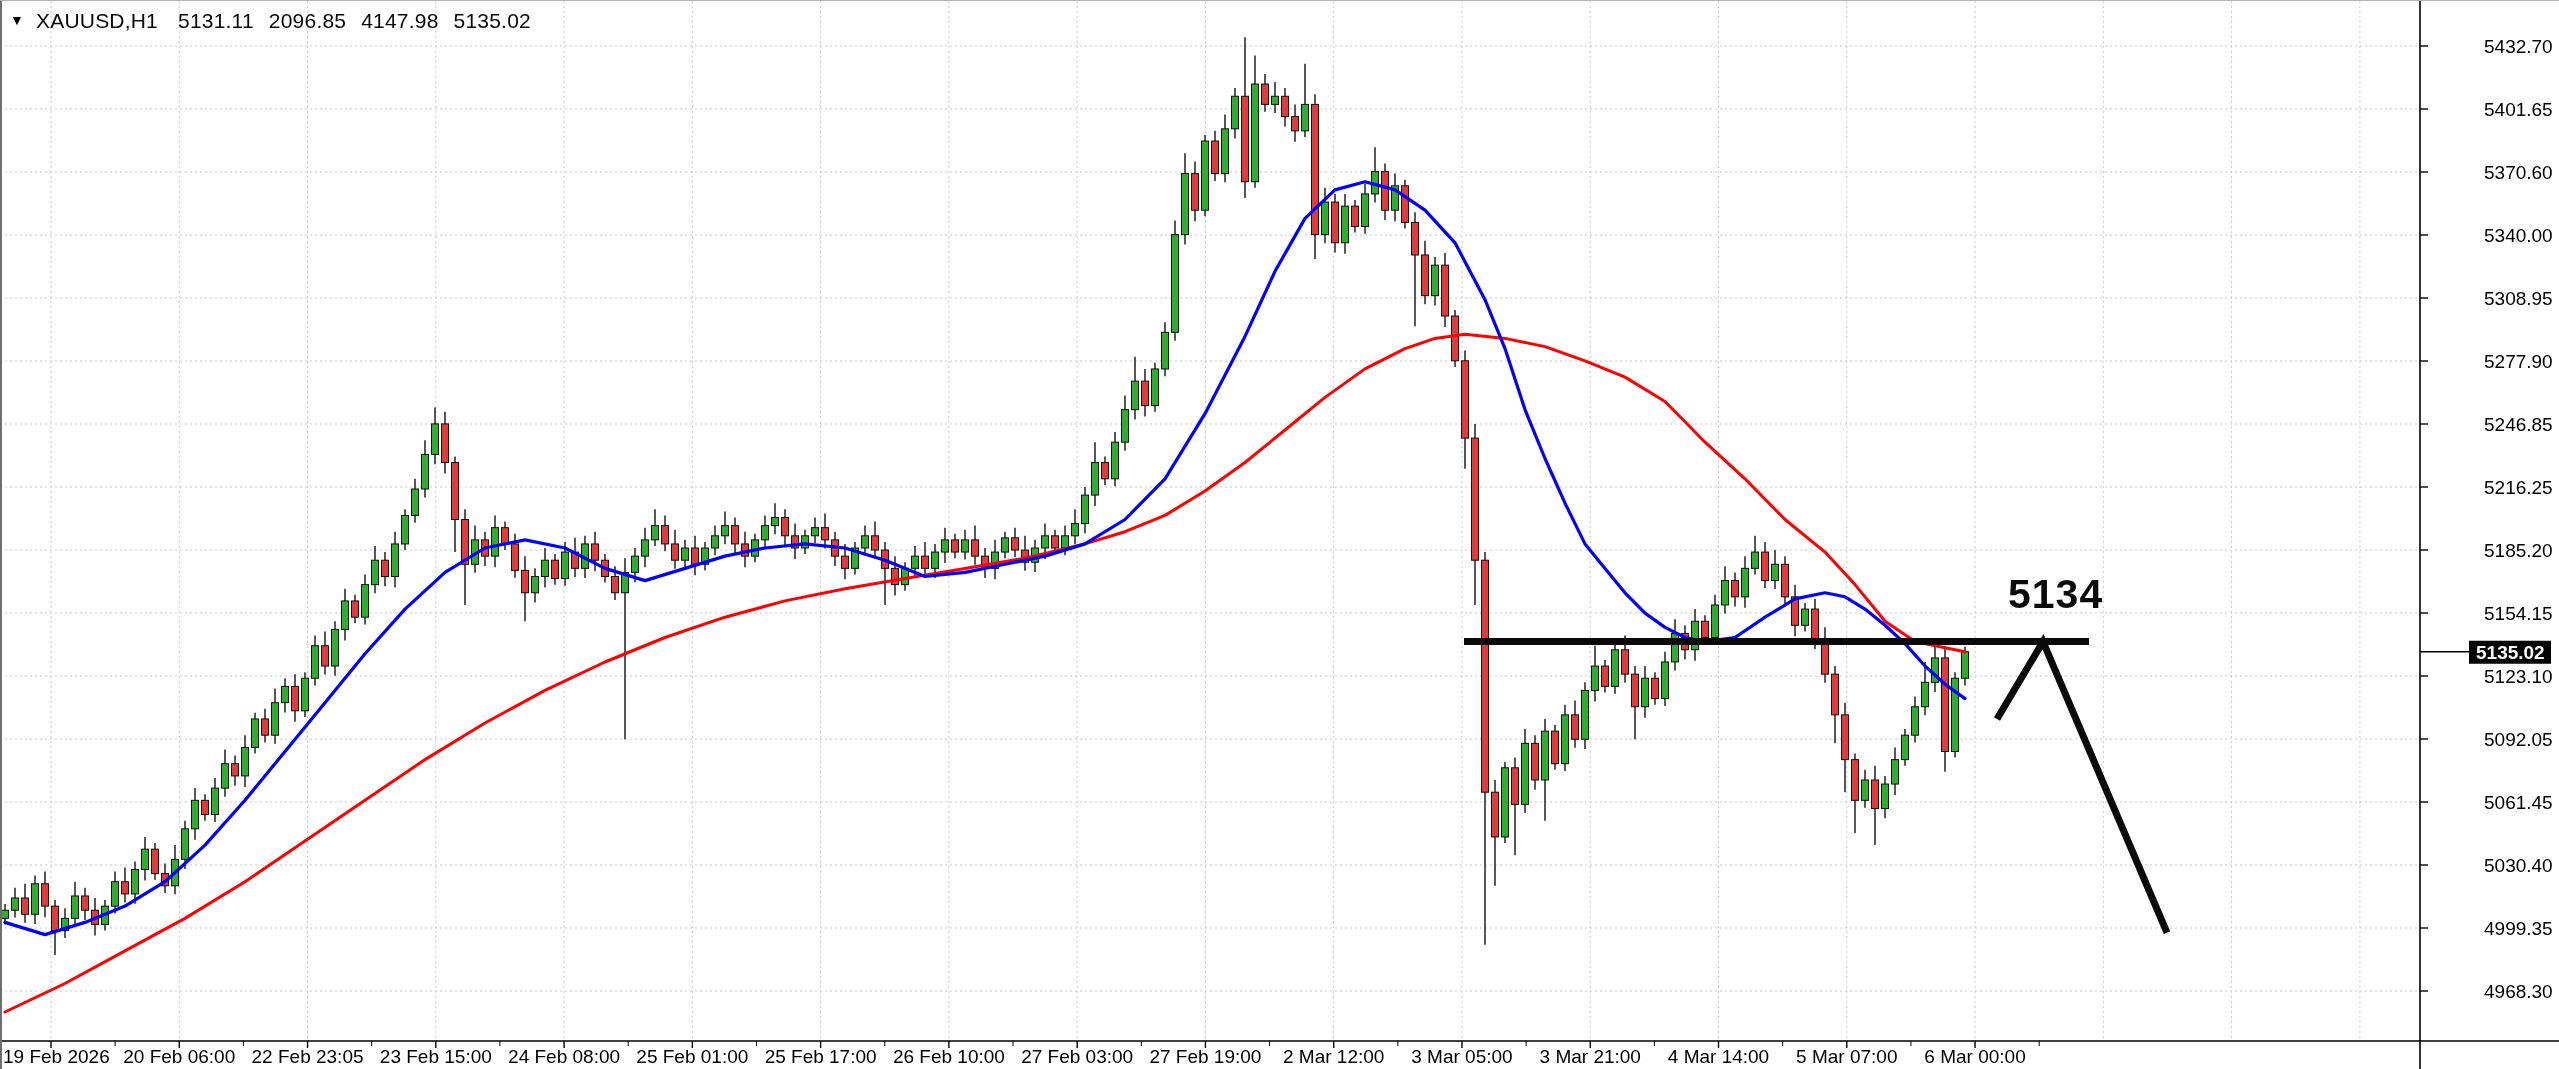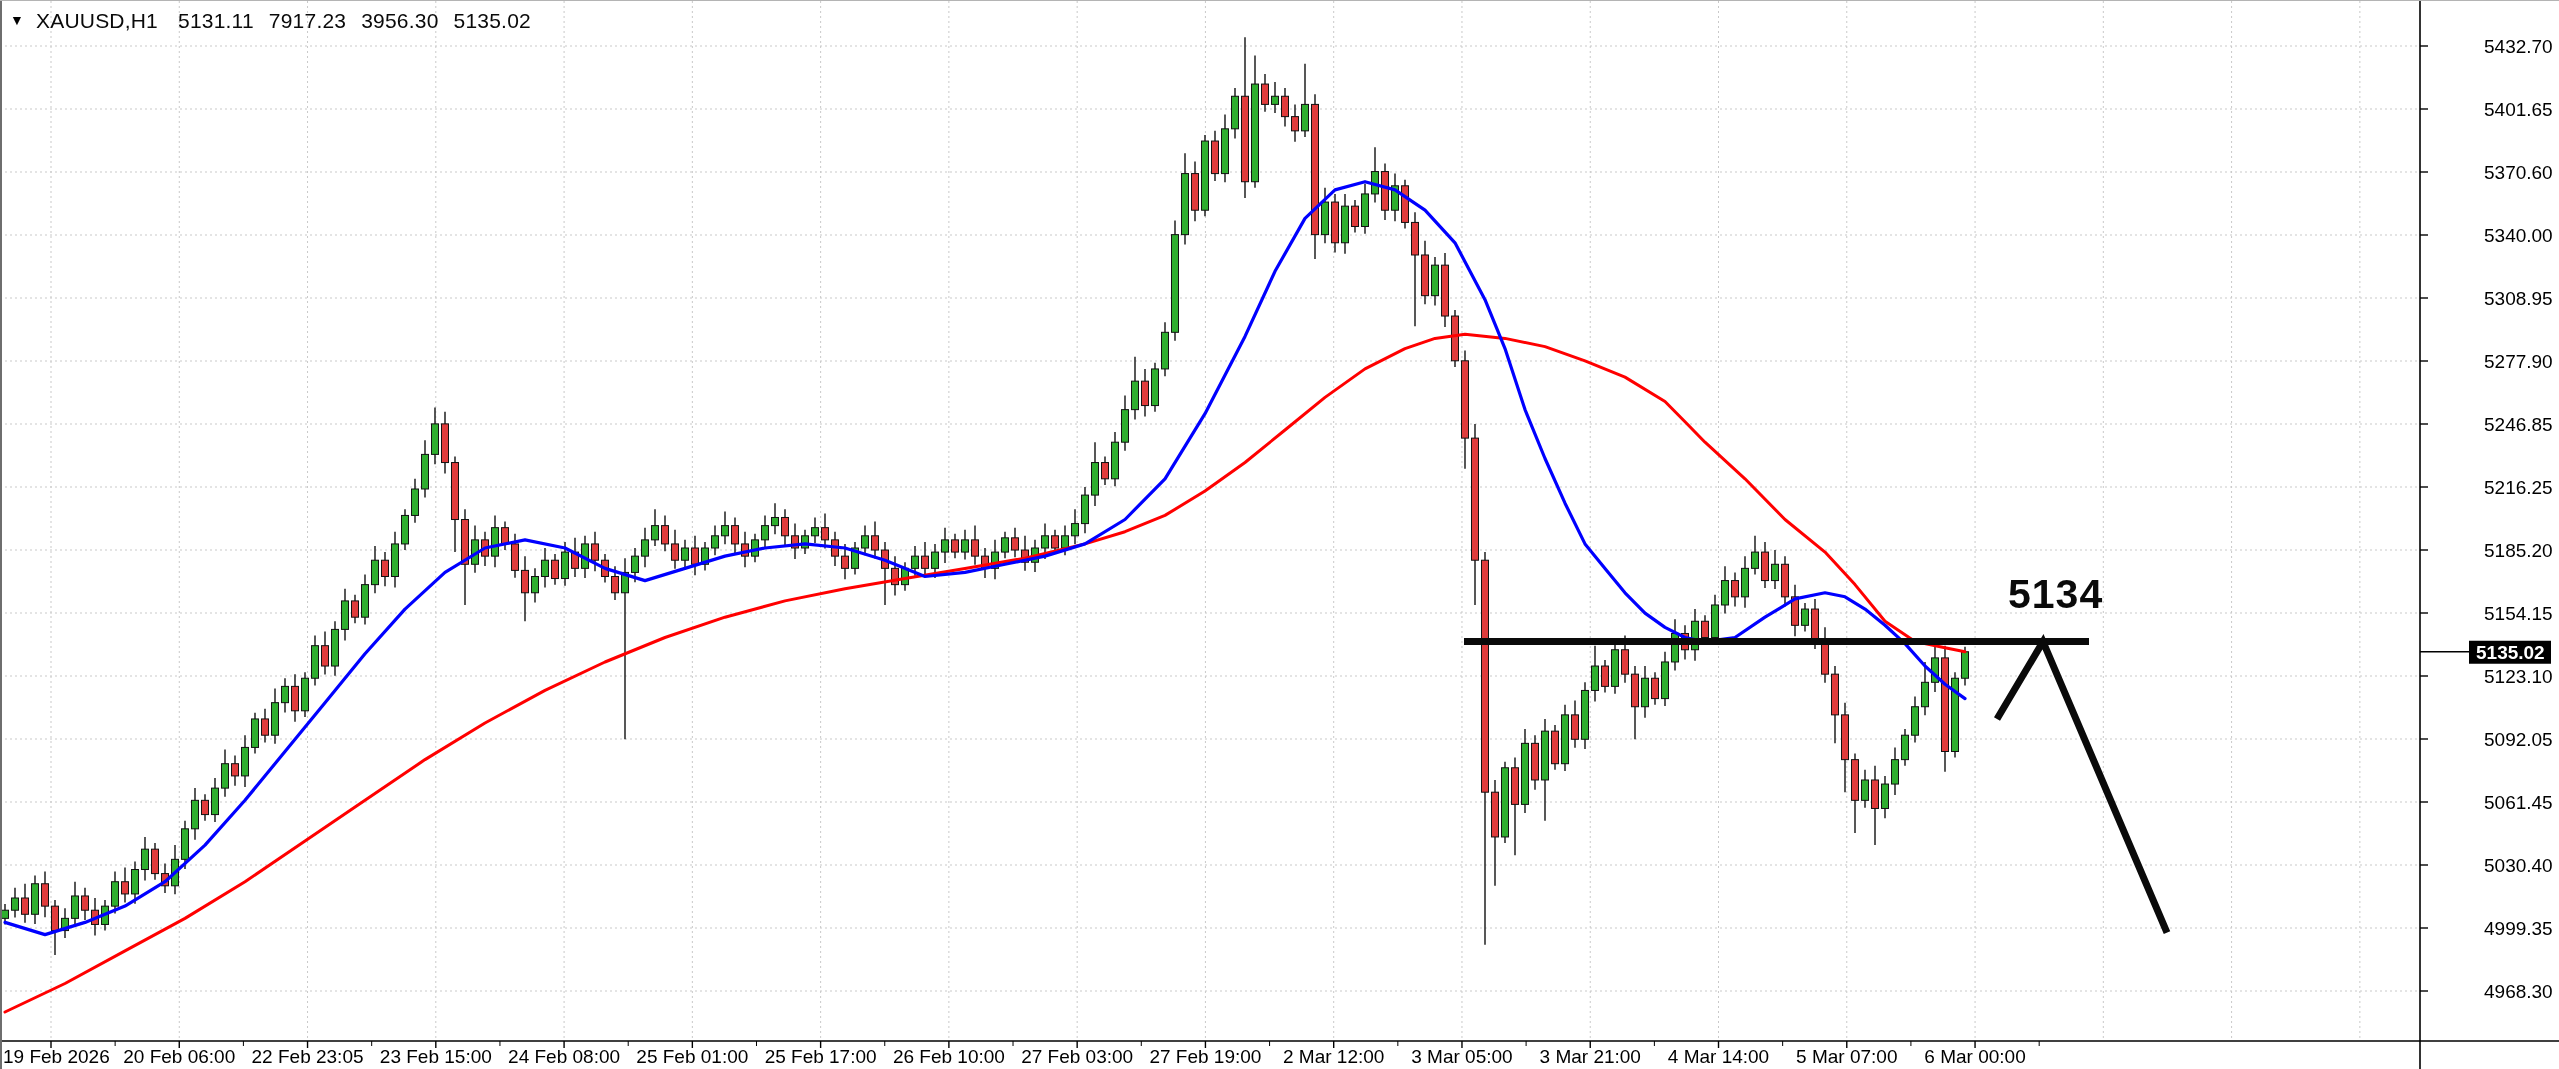--- a/index.html
+++ b/index.html
@@ -556,20 +556,20 @@
       </g>
   </svg>
 
   <div class="leftedge"></div>
 
   <div id="dd" class="hud">▼</div>
 
   <div id="header" class="hud">
     <span class="sp">XAUUSD,H1</span>
     <span class="v">5131.11</span>
-    <span class="v">7917.23</span>
-    <span class="v">3956.30</span>
+    <span class="v">2096.85</span>
+    <span class="v">4147.98</span>
     <span class="v">5135.02</span>
   </div>
 
 
   <div id="lvl" class="hud">5134</div>
 </div>
 
 </body></html>

